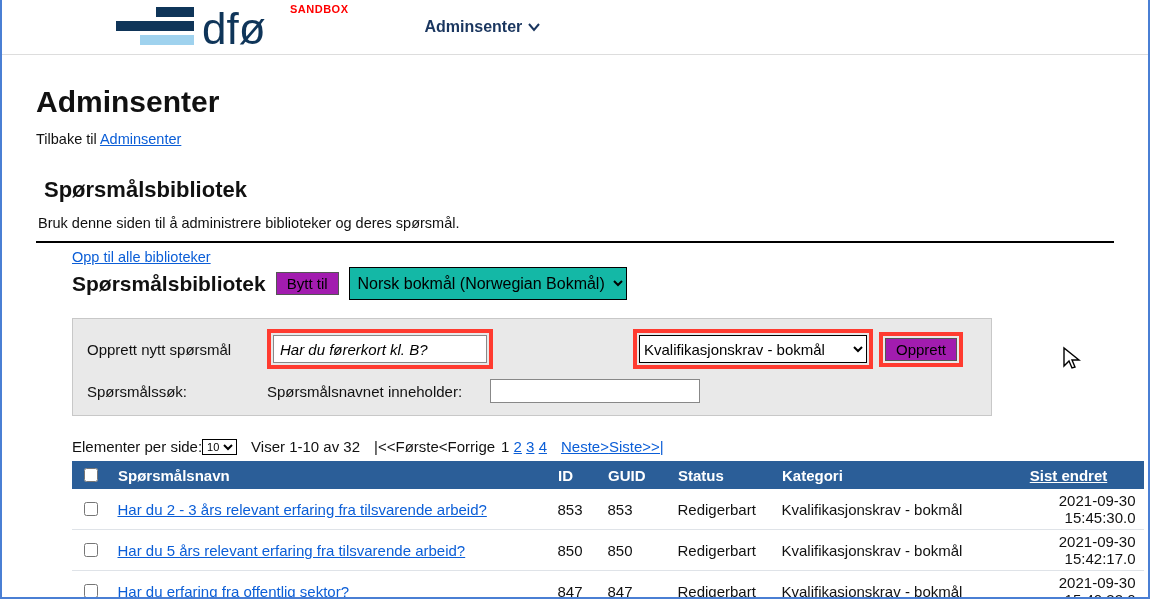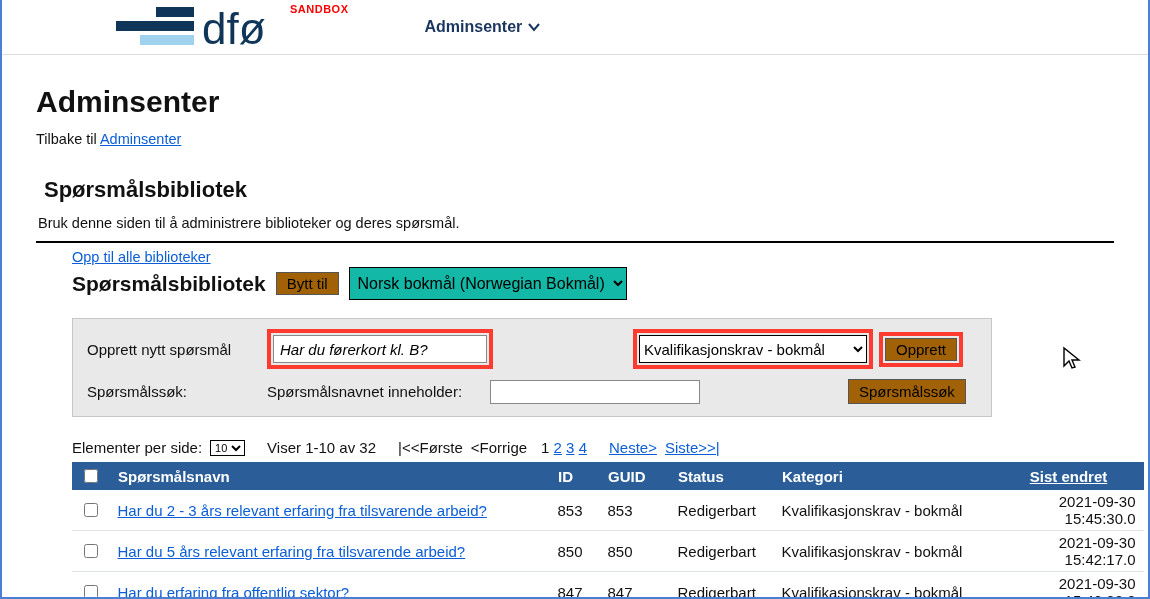--- a/index.html
+++ b/index.html
@@ -13,33 +13,33 @@
   .page { padding:20px 34px 0 34px; }
   h1 { font-size:30px; font-weight:800; margin:10px 0 12px 0; }
   .crumb { font-size:14.5px; margin-bottom:30px; }
   .crumb a { color:#0b5ed7; text-decoration:underline; }
   h2 { font-size:22px; font-weight:800; margin:0 0 12px 8px; }
   .desc { margin:0 0 10px 2px; font-size:14.5px; }
   .panel { border-top:2px solid #000; margin-top:6px; padding:6px 0 0 36px; }
   .libs-link { color:#0b5ed7; text-decoration:underline; font-size:14.5px; }
   .lib-row { display:flex; align-items:center; gap:10px; margin-top:2px; }
   .lib-title { font-size:21px; font-weight:800; }
-  .btn { background:#a16207; border:1px solid #555; padding:2px 10px; font-size:15px; cursor:pointer; }
+  .btn { background:#a21caf; border:1px solid #555; padding:2px 10px; font-size:15px; cursor:pointer; }
   select.lang { font-size:16px; padding:6px 4px; border:1px solid #000; background:#14b8a6; }
   .form-box { background:#e9e9e9; border:1px solid #c8c8c8; margin-top:18px; padding:10px 14px 12px 14px; width:920px; }
   .form-row { display:flex; align-items:center; margin-bottom:10px; position:relative; }
   .form-label { width:180px; font-size:15px; }
   .hl { border:4px solid #ff3b30; padding:2px; display:inline-flex; align-items:center; }
   .q-input { width:214px; height:28px; font-size:15px; padding:2px 6px; background:#fff; border:1px solid #888;font-style:italic; }
   .cat-select { width:228px; height:28px; font-size:15px; background:#fff; border:1px solid #000; }
   .form-row .gap1 { width:140px; }
   .form-row .gap2 { width:6px; }
   .search-label { font-size:15px; }
   .search-input { width:210px; height:24px; border:1px solid #888; background:#fff; padding:2px 6px; font-size:15px; }
-  .paging { margin-top:22px; font-size:15px; display:flex; align-items:center; gap:8px; flex-wrap:wrap; }
+  .paging { margin-top:22px; font-size:15px; display:flex; align-items:center; flex-wrap:wrap; }
   .paging select { font-size:11px; border:1px solid #000; background:#fff; }
   .paging .pgtxt { margin-left:14px; }
   .paging a { color:#0b5ed7; text-decoration:underline; }
   .paging .cur { color:#111; text-decoration:none; }
   table.data { width:1072px; border-collapse:collapse; margin-top:6px; font-size:15px; }
   table.data th { background:#2b5e98; color:#fff; text-align:left; padding:4px 8px; font-weight:700; border-right:1px solid #2b5e98; }
   table.data th.last { text-align:center;text-decoration:underline; }
   table.data td { padding:3px 8px; border-bottom:1px solid #dfe3e8; vertical-align:middle; }
   table.data td a { color:#0b5ed7; text-decoration:underline; }
   .chk { width:14px; height:14px; }
@@ -99,21 +99,20 @@
         <span class="gap2"></span>
         <span class="hl">
           <button class="btn">Opprett</button>
         </span>
       </div>
       <div class="form-row" style="margin-bottom:0;">
         <span class="form-label">Spørsmålssøk:</span>
         <span class="search-label" style="width:223px;">Spørsmålsnavnet inneholder:</span>
         <input class="search-input" style="">
         <span style="width:148px;"></span>
-        <button class="btn" style="padding:3px 10px;">Spørsmålssøk</button>
       </div>
     </div>
 
     <div class="paging">
       <span>Elementer per side:</span>
       <select><option>10</option></select>
       <span class="pgtxt">Viser 1-10 av 32</span>
       <span style="margin-left:14px">|&lt;&lt;Første</span>
       <span>&lt;Forrige</span>
       <span style="margin-left:6px">

